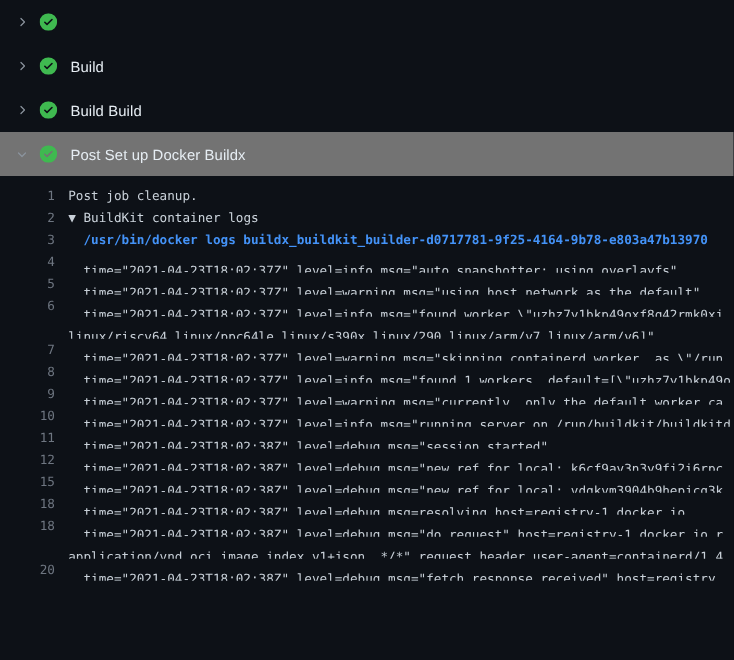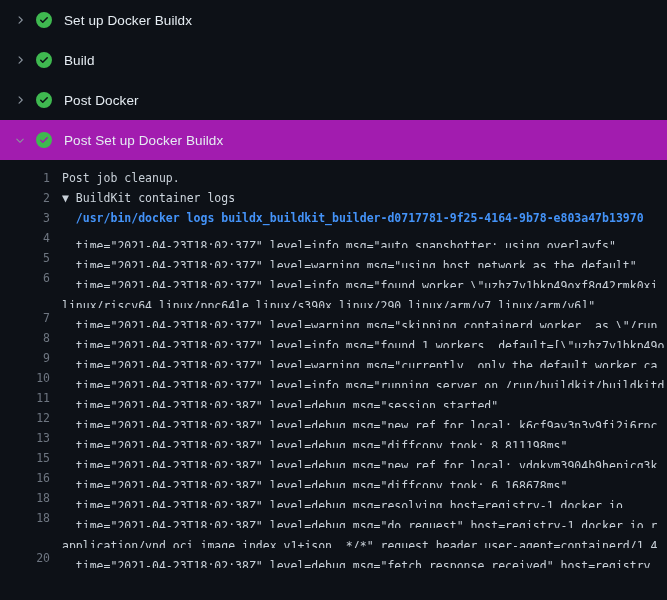--- a/index.html
+++ b/index.html
@@ -11,21 +11,21 @@
   }
   
   .steps { width: 100%; }
   .step {
     display: flex;
     align-items: center;
     height: 40px;
     padding-left: 12px;
     cursor: pointer;
   }
-  .step.expanded { background: #a21caf; }
+  .step.expanded { background: #737373; }
   .chev {
     width: 16px; height: 16px;
     display: flex; align-items: center; justify-content: center;
     flex: none;
   }
   .chev svg { display: block; }
   .chev.down svg { transform: rotate(90deg); }
   .check {
     width: 16px; height: 16px;
     margin-left: 8px;
@@ -76,21 +76,20 @@
     <span class="chev">
       <svg width="12" height="12" viewBox="0 0 16 16" fill="#8b949e">
           <path d="M6.22 3.22a.75.75 0 0 1 1.06 0l4.25 4.25a.75.75 0 0 1 0 1.06l-4.25 4.25a.75.75 0 1 1-1.06-1.06L9.94 8 6.22 4.28a.75.75 0 0 1 0-1.06Z"></path>
         </svg>
     </span>
     <span class="check">
       <svg width="16" height="16" viewBox="0 0 16 16" fill="#3fb950">
           <path d="M8 16A8 8 0 1 1 8 0a8 8 0 0 1 0 16Zm3.78-9.72a.75.75 0 0 0-1.06-1.06L6.75 9.19 5.28 7.72a.75.75 0 0 0-1.06 1.06l2 2a.75.75 0 0 0 1.06 0l4.5-4.5Z"></path>
         </svg>
     </span>
-    <span class="step-label">Set up Docker Buildx</span>
   </div>
 
   <div class="step">
     <span class="chev">
       <svg width="12" height="12" viewBox="0 0 16 16" fill="#8b949e">
           <path d="M6.22 3.22a.75.75 0 0 1 1.06 0l4.25 4.25a.75.75 0 0 1 0 1.06l-4.25 4.25a.75.75 0 1 1-1.06-1.06L9.94 8 6.22 4.28a.75.75 0 0 1 0-1.06Z"></path>
         </svg>
     </span>
     <span class="check">
       <svg width="16" height="16" viewBox="0 0 16 16" fill="#3fb950">
@@ -104,21 +103,21 @@
     <span class="chev">
       <svg width="12" height="12" viewBox="0 0 16 16" fill="#8b949e">
           <path d="M6.22 3.22a.75.75 0 0 1 1.06 0l4.25 4.25a.75.75 0 0 1 0 1.06l-4.25 4.25a.75.75 0 1 1-1.06-1.06L9.94 8 6.22 4.28a.75.75 0 0 1 0-1.06Z"></path>
         </svg>
     </span>
     <span class="check">
       <svg width="16" height="16" viewBox="0 0 16 16" fill="#3fb950">
           <path d="M8 16A8 8 0 1 1 8 0a8 8 0 0 1 0 16Zm3.78-9.72a.75.75 0 0 0-1.06-1.06L6.75 9.19 5.28 7.72a.75.75 0 0 0-1.06 1.06l2 2a.75.75 0 0 0 1.06 0l4.5-4.5Z"></path>
         </svg>
     </span>
-    <span class="step-label">Post Docker</span>
+    <span class="step-label">Build Build</span>
   </div>
 
   <div class="step expanded">
     <span class="chev down">
       <svg width="12" height="12" viewBox="0 0 16 16" fill="#8b949e">
           <path d="M6.22 3.22a.75.75 0 0 1 1.06 0l4.25 4.25a.75.75 0 0 1 0 1.06l-4.25 4.25a.75.75 0 1 1-1.06-1.06L9.94 8 6.22 4.28a.75.75 0 0 1 0-1.06Z"></path>
         </svg>
     </span>
     <span class="check">
       <svg width="16" height="16" viewBox="0 0 16 16" fill="#3fb950">
@@ -137,20 +136,18 @@
     <div class="row"><span class="num">4</span><span class="txt log">  time="2021-04-23T18:02:37Z" level=info msg="auto snapshotter: using overlayfs"</span></div>
     <div class="row"><span class="num">5</span><span class="txt log">  time="2021-04-23T18:02:37Z" level=warning msg="using host network as the default"</span></div>
     <div class="row"><span class="num">6</span><span class="txt log">  time="2021-04-23T18:02:37Z" level=info msg="found worker \"uzhz7y1bkp49oxf8q42rmk0xj</span></div>
     <div class="row"><span class="num"></span><span class="txt log">linux/riscv64 linux/ppc64le linux/s390x linux/290 linux/arm/v7 linux/arm/v6]"</span></div>
     <div class="row"><span class="num">7</span><span class="txt log">  time="2021-04-23T18:02:37Z" level=warning msg="skipping containerd worker, as \"/run</span></div>
     <div class="row"><span class="num">8</span><span class="txt log">  time="2021-04-23T18:02:37Z" level=info msg="found 1 workers, default=[\"uzhz7y1bkp49o</span></div>
     <div class="row"><span class="num">9</span><span class="txt log">  time="2021-04-23T18:02:37Z" level=warning msg="currently, only the default worker ca</span></div>
     <div class="row"><span class="num">10</span><span class="txt log">  time="2021-04-23T18:02:37Z" level=info msg="running server on /run/buildkit/buildkitd</span></div>
     <div class="row"><span class="num">11</span><span class="txt log">  time="2021-04-23T18:02:38Z" level=debug msg="session started"</span></div>
     <div class="row"><span class="num">12</span><span class="txt log">  time="2021-04-23T18:02:38Z" level=debug msg="new ref for local: k6cf9av3n3y9fi2i6rpc</span></div>
-    <div class="row"><span class="num">13</span><span class="txt log">  time="2021-04-23T18:02:38Z" level=debug msg="diffcopy took: 8.811198ms"</span></div>
     <div class="row"><span class="num">15</span><span class="txt log">  time="2021-04-23T18:02:38Z" level=debug msg="new ref for local: vdqkvm3904b9hepjcq3k</span></div>
-    <div class="row"><span class="num">16</span><span class="txt log">  time="2021-04-23T18:02:38Z" level=debug msg="diffcopy took: 6.168678ms"</span></div>
     <div class="row"><span class="num">18</span><span class="txt log">  time="2021-04-23T18:02:38Z" level=debug msg=resolving host=registry-1.docker.io</span></div>
     <div class="row"><span class="num">18</span><span class="txt log">  time="2021-04-23T18:02:38Z" level=debug msg="do request" host=registry-1.docker.io r</span></div>
     <div class="row"><span class="num"></span><span class="txt log">application/vnd.oci.image.index.v1+json, */*" request.header.user-agent=containerd/1.4</span></div>
     <div class="row"><span class="num">20</span><span class="txt log">  time="2021-04-23T18:02:38Z" level=debug msg="fetch response received" host=registry</span></div>
   </div>
 
 </body></html>

